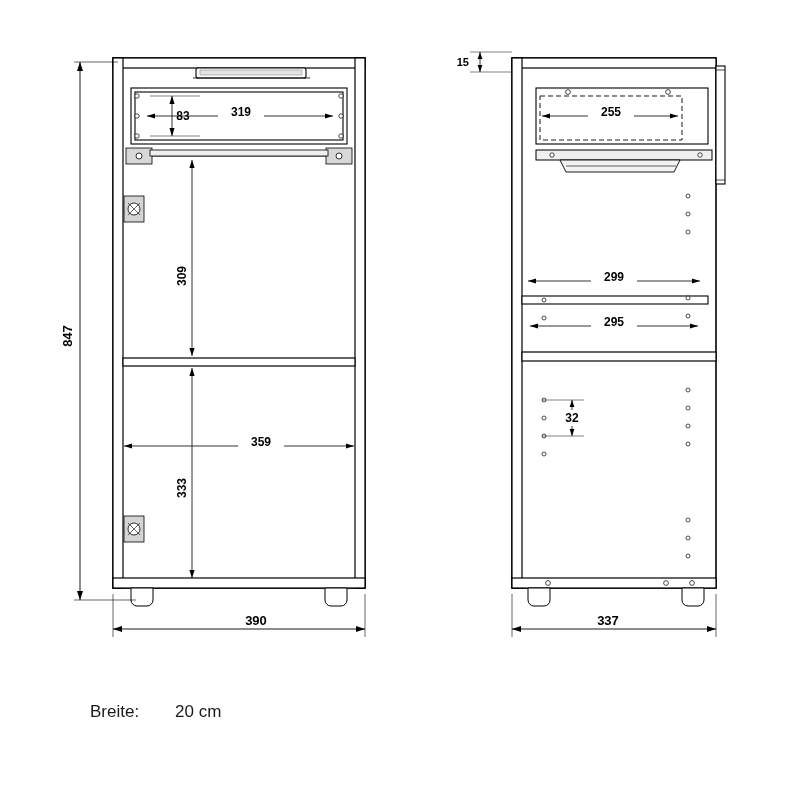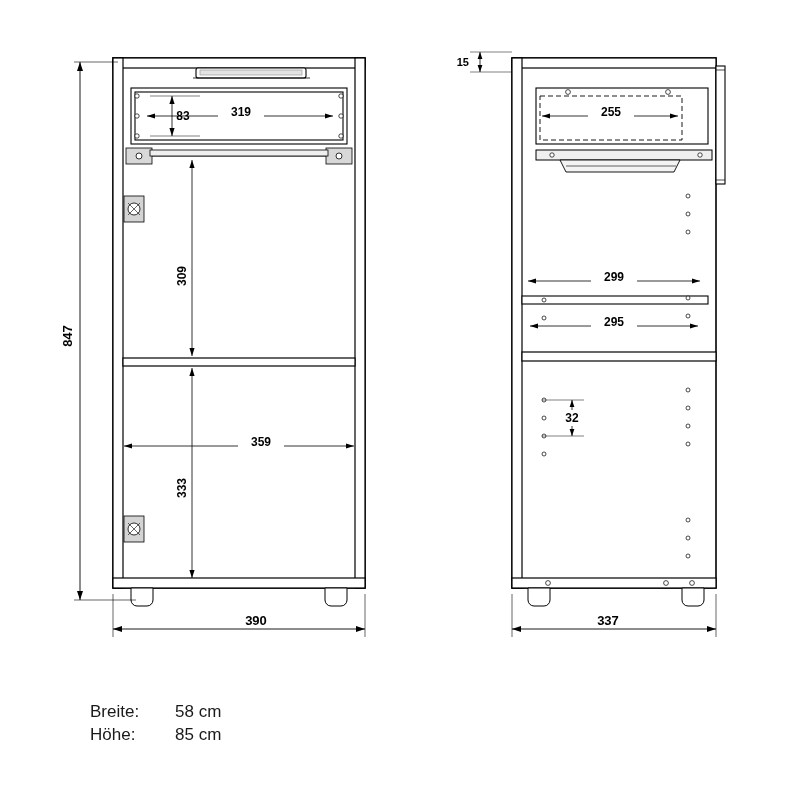--- a/index.html
+++ b/index.html
@@ -289,21 +289,17 @@
         <path d="M512 629 l9 -3 v6 z" fill="#000000" stroke="none"></path>
         <path d="M716 629 l-9 -3 v6 z" fill="#000000" stroke="none"></path>
       </g>
       <text class="dimtext big" x="608" y="625" text-anchor="middle">337</text>
     </g>
   </svg>
 
   <div class="specs">
     <div class="spec-row">
       <span class="spec-label">Breite:</span>
-      <span class="spec-value">58 cm</span>
-    </div>
-    <div class="spec-row">
-      <span class="spec-label">Höhe:</span>
-      <span class="spec-value">85 cm</span>
+      <span class="spec-value">20 cm</span>
     </div>
   </div>
 
 </div>
 
 </body></html>

